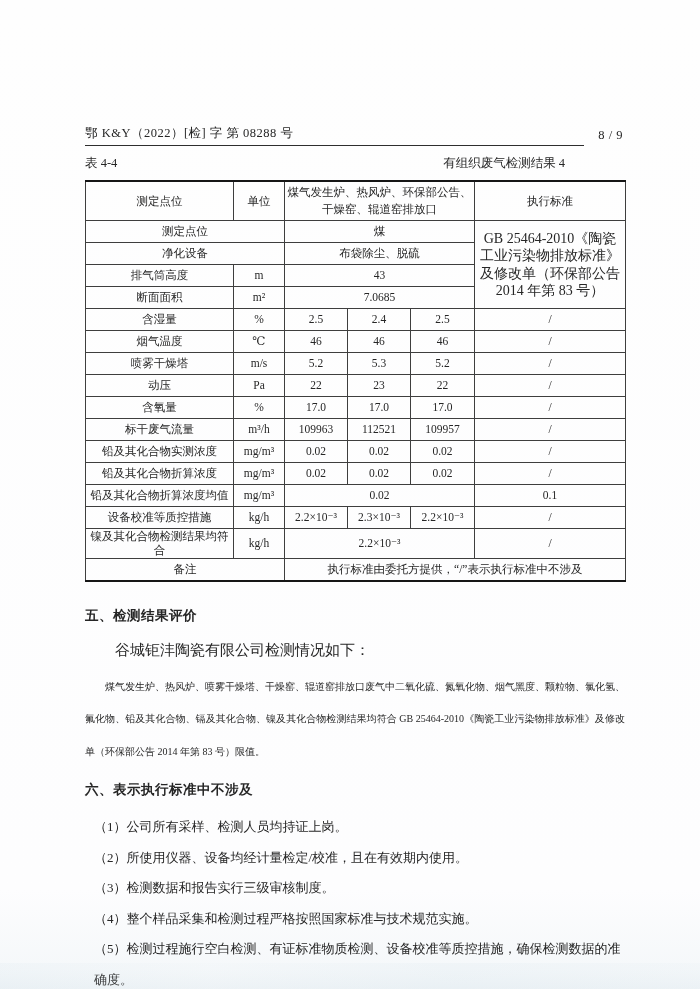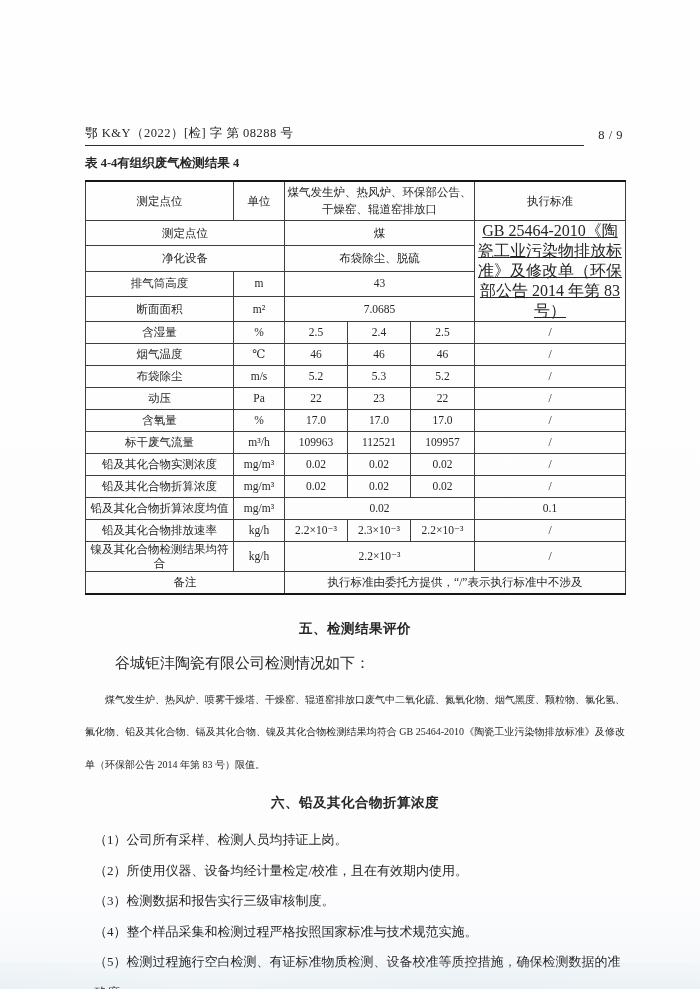--- a/index.html
+++ b/index.html
@@ -14,38 +14,38 @@
     background:linear-gradient(180deg,#fefefe 0%,#fdfdfe 90%,#f5f8fa 98%,#eef3f6 100%);
   }
   .content{position:absolute;left:85px;top:82px;width:540px;margin-top:43px;}
 
   
   .doc-header{display:flex;align-items:flex-end;font-size:12.5px;letter-spacing:0.5px;}
   .doc-number-wrap{flex:1;border-bottom:1.4px solid #2e2e2e;padding-bottom:3px;}
   .page-number{padding:0 2px 3px 14px;}
 
   
-  .table-caption{display:flex;margin-top:9px;font-weight:bold;font-size:12.5px;}
-  .table-title{flex:1;text-align:left;padding-right:60px;}
+  .table-caption{display:flex;margin-top:9px;font-weight:normal;font-size:12.5px;}
+  .table-title{flex:1;text-align:right;padding-right:60px;}
 
   
   table.results{
     border-collapse:collapse;table-layout:fixed;width:540px;margin-top:8px;
     font-size:11.5px;
     border-top:2.6px solid #161616;border-bottom:2.6px solid #161616;
   }
   table.results td{
     border:1px solid #3e3e3e;text-align:center;vertical-align:middle;
     height:21px;padding:0 2px;line-height:1.25;overflow:hidden;
   }
   tr.header-row td{height:38px;line-height:1.45;}
-  td.std-cell{line-height:1.8;font-size:16px;padding:2px 4px;text-decoration:underline;}
-
-  
-  .section-heading{margin:25px 0 0 0;font-size:13.5px;font-weight:bold;letter-spacing:0.5px;text-align:center;}
+  td.std-cell{line-height:1.8;font-size:14px;padding:2px 4px;}
+
+  
+  .section-heading{margin:25px 0 0 0;font-size:13.5px;font-weight:bold;letter-spacing:0.5px;}
   .intro-par{margin:15px 0 0 0;font-size:15px;text-indent:2em;line-height:20px;}
   .body-par{margin:11px 0 0 0;font-size:10px;text-indent:2em;line-height:32.5px;text-align:justify;}
   .qc-item{margin:0 0 0 9px;font-size:13px;line-height:30.5px;}
   .qc-list{margin-top:13px;}
   #section-six .section-heading{margin-top:13px;}
 
   .scan-band{position:absolute;left:0;bottom:0;width:700px;height:26px;
     background:linear-gradient(90deg,rgba(214,228,236,0.18),rgba(214,228,236,0.05) 30%,rgba(214,228,236,0.2) 65%,rgba(214,228,236,0.1));}
 </style>
 </head>
@@ -109,21 +109,21 @@
         </tr>
         <tr>
           <td>烟气温度</td>
           <td>℃</td>
           <td>46</td>
           <td>46</td>
           <td>46</td>
           <td>/</td>
         </tr>
         <tr>
-          <td>布袋除尘</td>
+          <td>喷雾干燥塔</td>
           <td>m/s</td>
           <td>5.2</td>
           <td>5.3</td>
           <td>5.2</td>
           <td>/</td>
         </tr>
         <tr>
           <td>动压</td>
           <td>Pa</td>
           <td>22</td>
@@ -163,21 +163,21 @@
           <td>0.02</td>
           <td>/</td>
         </tr>
         <tr>
           <td>铅及其化合物折算浓度均值</td>
           <td>mg/m³</td>
           <td colspan="3">0.02</td>
           <td>0.1</td>
         </tr>
         <tr>
-          <td>铅及其化合物排放速率</td>
+          <td>设备校准等质控措施</td>
           <td>kg/h</td>
           <td>2.2×10⁻³</td>
           <td>2.3×10⁻³</td>
           <td>2.2×10⁻³</td>
           <td>/</td>
         </tr>
         <tr>
           <td>镍及其化合物检测结果均符合</td>
           <td>kg/h</td>
           <td colspan="3">2.2×10⁻³</td>
@@ -190,21 +190,21 @@
       </tbody>
     </table>
 
     <div id="section-five">
       <h3 class="section-heading">五、检测结果评价</h3>
       <p class="intro-par">谷城钜沣陶瓷有限公司检测情况如下：</p>
       <p class="body-par">煤气发生炉、热风炉、喷雾干燥塔、干燥窑、辊道窑排放口废气中二氧化硫、氮氧化物、烟气黑度、颗粒物、氯化氢、氟化物、铅及其化合物、镉及其化合物、镍及其化合物检测结果均符合 GB 25464-2010《陶瓷工业污染物排放标准》及修改单（环保部公告 2014 年第 83 号）限值。</p>
     </div>
 
     <div id="section-six">
-      <h3 class="section-heading">六、铅及其化合物折算浓度</h3>
+      <h3 class="section-heading">六、表示执行标准中不涉及</h3>
       <div class="qc-list">
         <p class="qc-item">（1）公司所有采样、检测人员均持证上岗。</p>
         <p class="qc-item">（2）所使用仪器、设备均经计量检定/校准，且在有效期内使用。</p>
         <p class="qc-item">（3）检测数据和报告实行三级审核制度。</p>
         <p class="qc-item">（4）整个样品采集和检测过程严格按照国家标准与技术规范实施。</p>
         <p class="qc-item">（5）检测过程施行空白检测、有证标准物质检测、设备校准等质控措施，确保检测数据的准确度。</p>
       </div>
     </div>
 
   </div>

